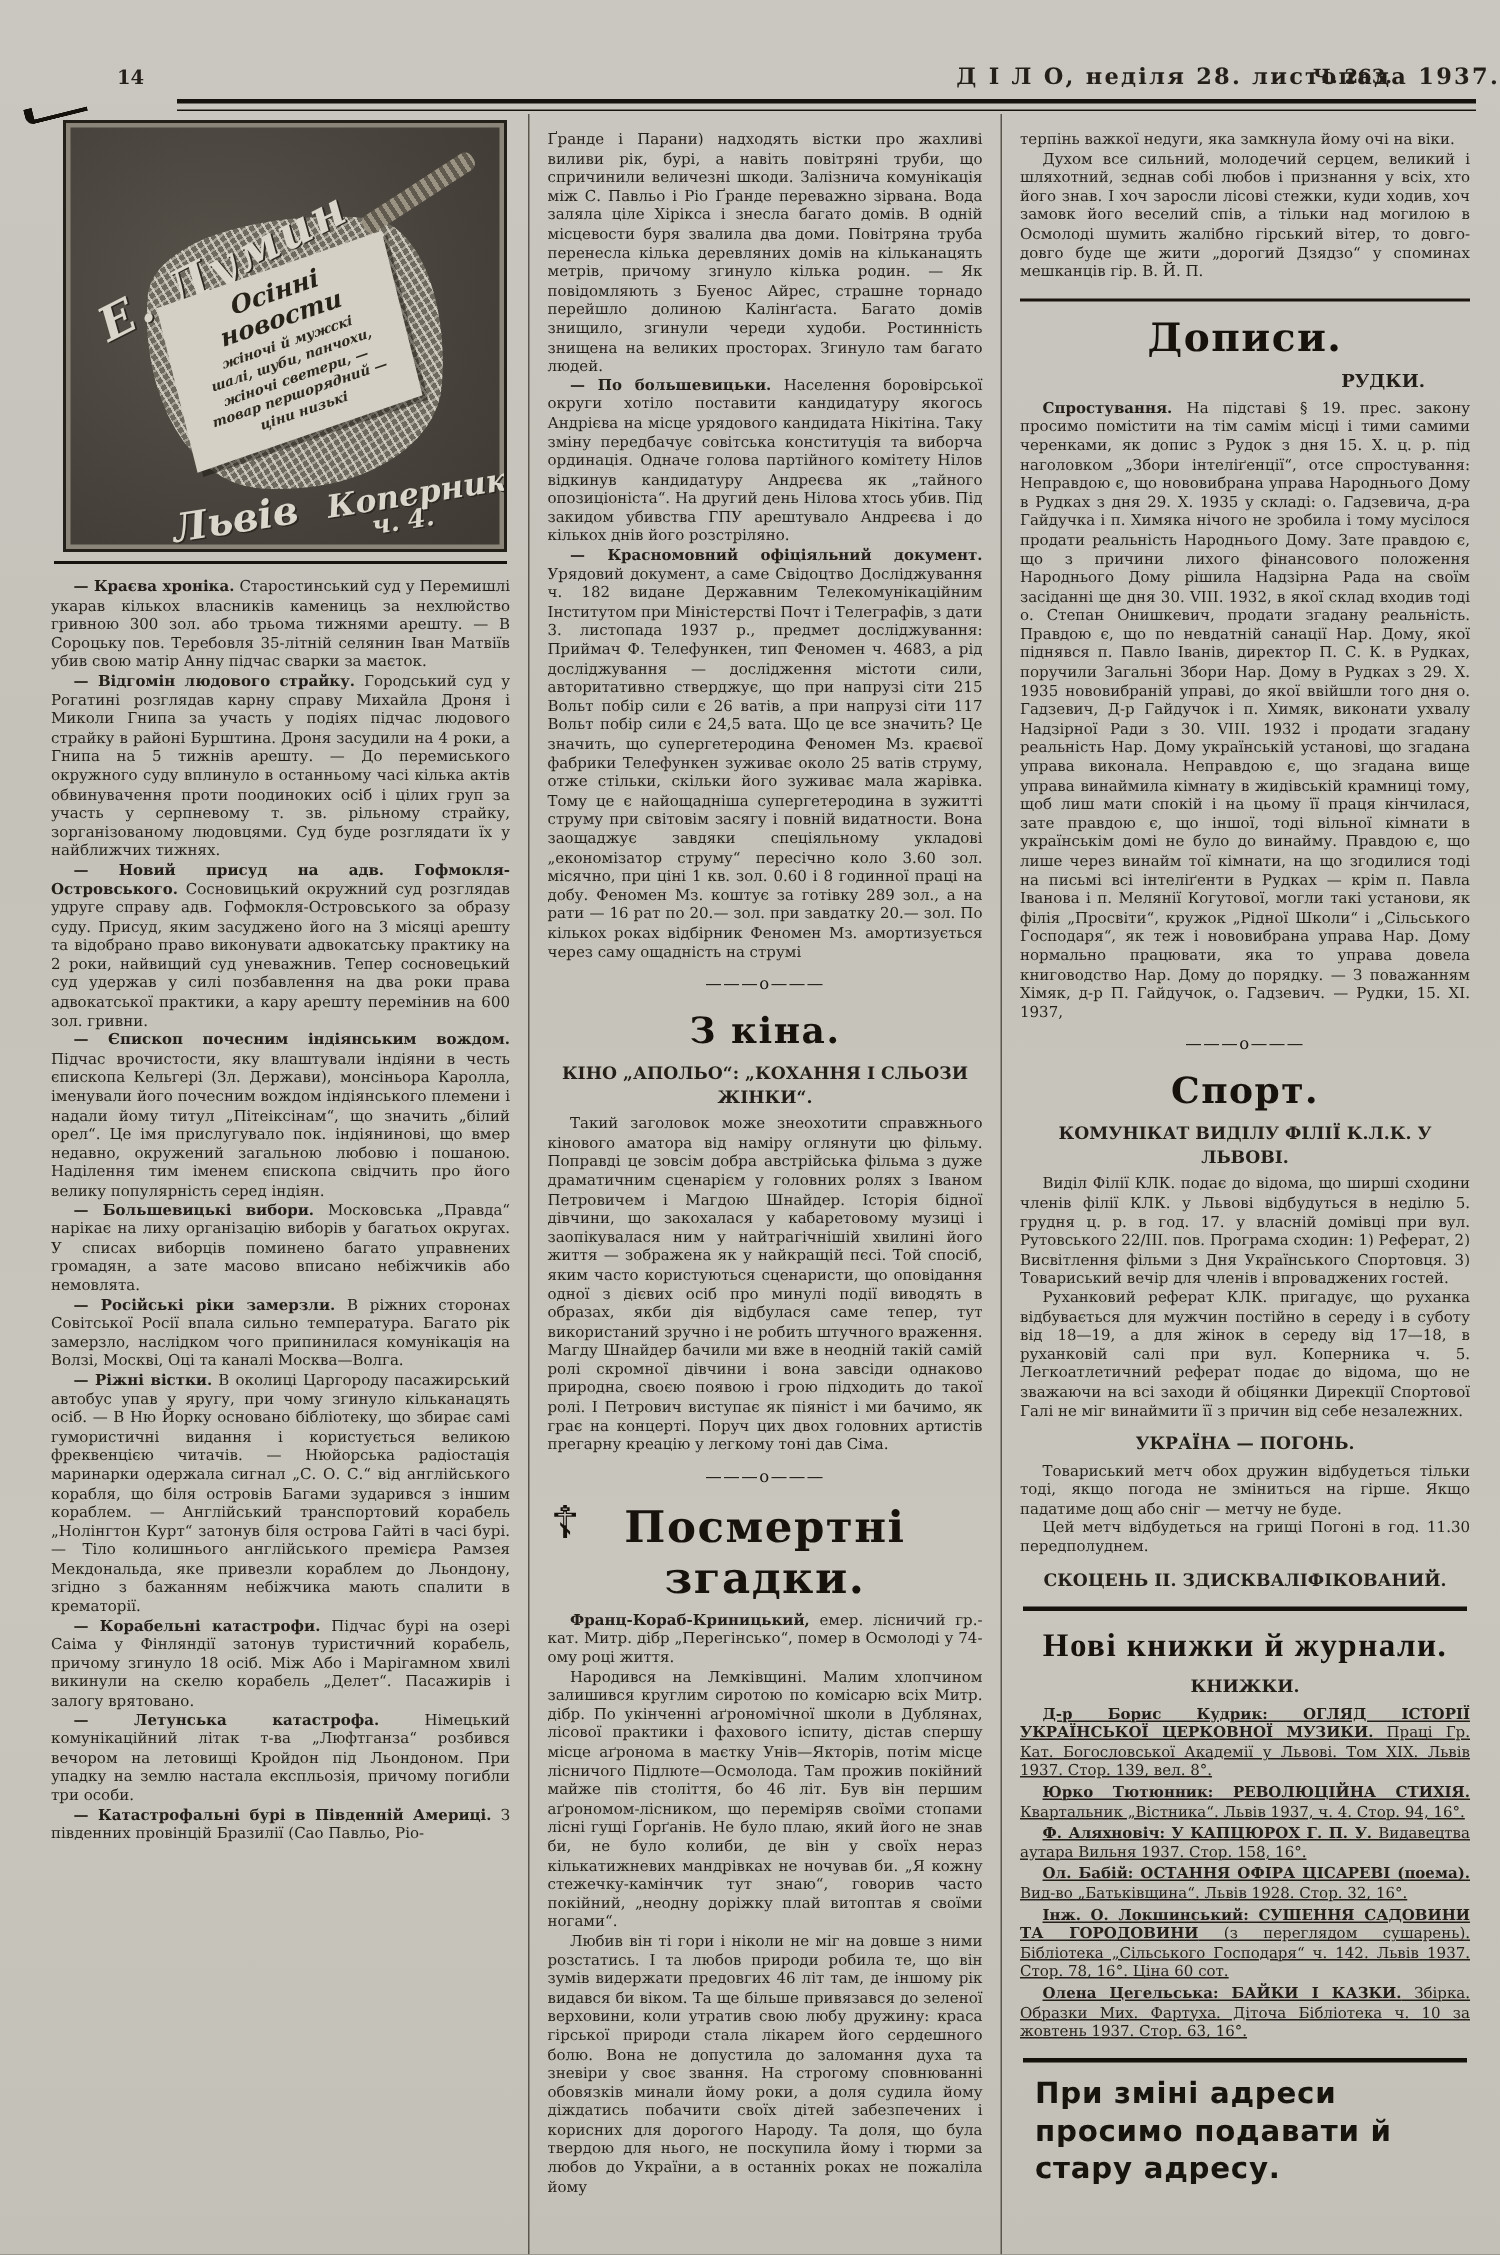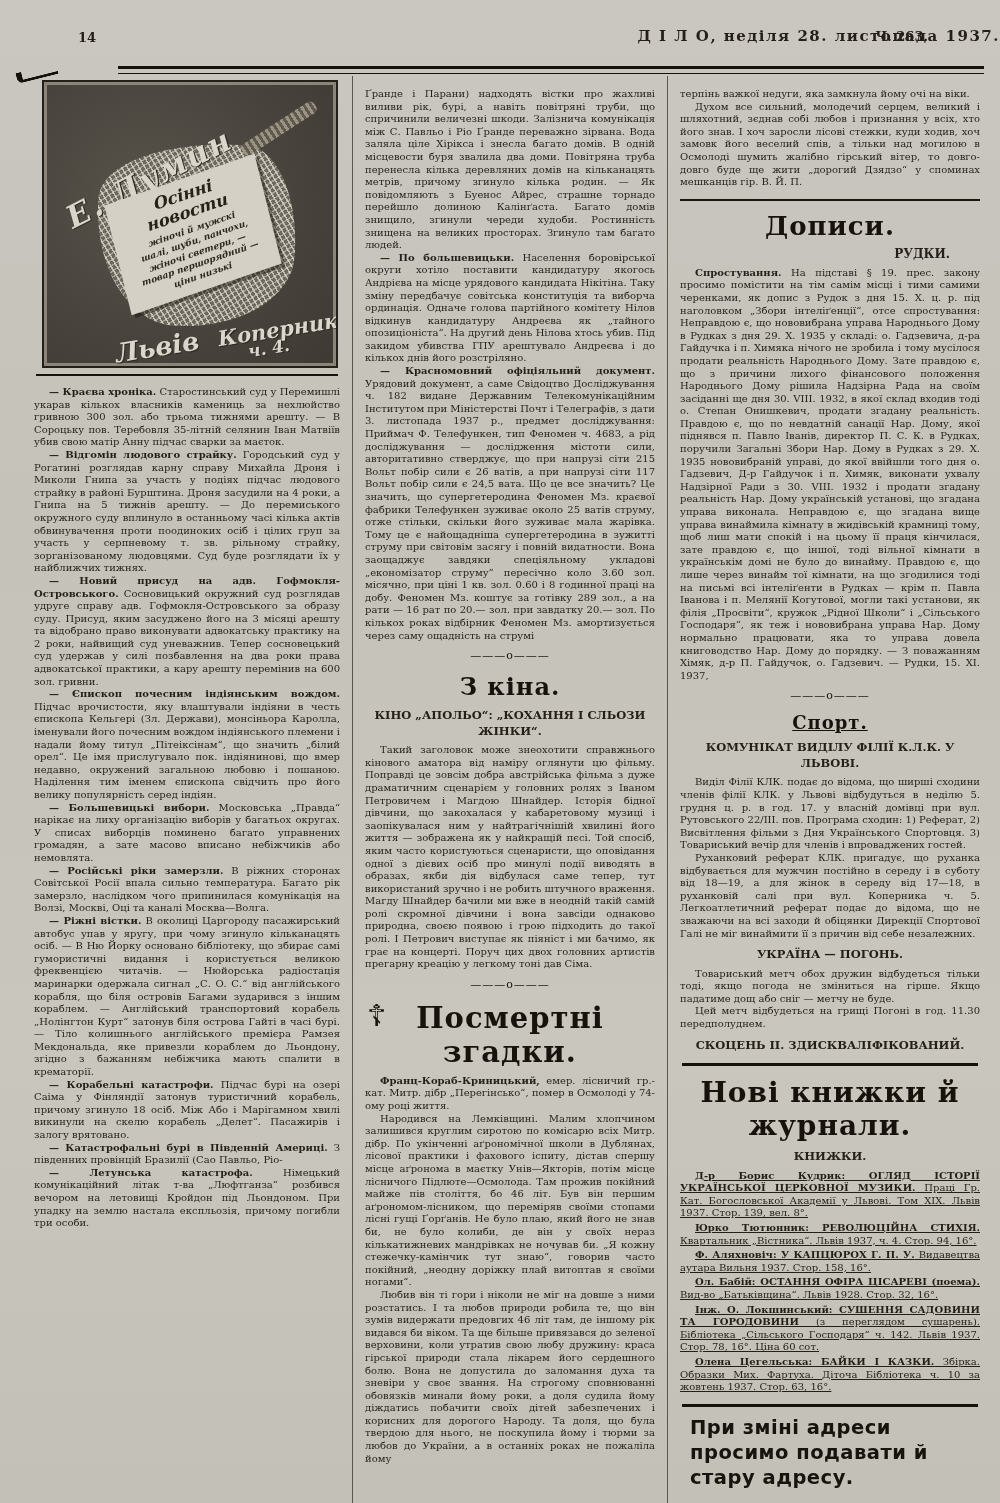--- a/index.html
+++ b/index.html
@@ -1,20 +1,20 @@
 <!DOCTYPE html>
 <html><head>
 <meta charset="utf-8">
 <style>
   html,body{margin:0;padding:0;background:#8e8b83;}
   .page{position:relative;width:1000px;height:1503px;margin:0 auto;overflow:hidden;
         background:linear-gradient(180deg,#cac7c0 0%,#c5c2ba 35%,#c9c6be 70%,#c3c0b8 100%);
         font-family:"DejaVu Serif",serif;color:#241f18;}
   
-  .masthead{position:absolute;top:24px;left:0;right:0;height:30px;}
+  .masthead{position:absolute;top:39px;left:0;right:0;height:30px;}
   .mh-page{position:absolute;left:78px;top:6px;font-size:13px;font-weight:bold;}
   .mh-title{position:absolute;left:0;right:0;top:3px;text-align:right;font-size:15px;font-weight:bold;letter-spacing:1.5px;}
   .mh-issue{position:absolute;right:72px;top:5px;font-size:13px;font-weight:bold;}
   .head-rule{position:absolute;top:66px;left:118px;right:16px;height:4px;
              border-top:3px solid #16120d;border-bottom:1px solid #16120d;}
   .ink-mark{position:absolute;left:16px;top:68px;width:36px;height:8px;
             border-bottom:3px solid #14100b;transform:rotate(-14deg);border-left:6px solid #14100b;border-radius:0 0 0 6px;}
   
   .cols{position:absolute;top:76px;left:30px;right:16px;bottom:0;display:flex;}
   .col{box-sizing:border-box;}
@@ -23,22 +23,22 @@
   .col3{flex:1;padding:12px 4px 0 12px;}
   
   p.body{margin:0;font-size:10px;line-height:12.6px;text-align:justify;text-indent:15px;}
   p.noindent{text-indent:0;}
   .lead{font-weight:bold;}
   .divider{text-align:center;font-size:11px;letter-spacing:1px;margin:7px 0;color:#18130d;}
   h2.section{text-align:center;font-weight:bold;color:#17120c;margin:10px 0 6px;letter-spacing:1px;}
   .h-kino{font-size:24px;}
   .h-obit{font-size:29px;position:relative;margin:12px 0 8px;}
   .h-dopysy{font-size:26px;margin:8px 0 0;}
-  .h-sport{font-size:18px;text-decoration:underline;}
-  .h-books{font-size:28px;margin:12px 0 2px;}
+  .h-sport{font-size:24px;}
+  .h-books{font-size:22px;margin:12px 0 2px;font-family:Liberation Serif, serif;}
   .cross{position:absolute;left:2px;top:0;font-size:30px;line-height:1;font-family:"DejaVu Sans",sans-serif;}
   h3.subhead{text-align:center;font-size:11.5px;font-weight:bold;margin:7px 6px 5px;line-height:1.35;}
   .place{text-align:right;font-weight:bold;font-size:12px;margin:0 30px 6px 0;}
   .rule{border-top:2px solid #1b150e;margin:10px 0 0;}
   .rule-thick{border-top:3px solid #15110b;margin:10px 2px 4px;}
   .obit-first{margin-top:2px;}
   
   .ad{position:relative;width:292px;height:284px;margin:0 0 6px 8px;background:
       radial-gradient(circle at 35% 40%, #57524a 0%, #47423b 60%, #3e3a33 100%);
       border:2px solid #23201a;box-shadow:inset 0 0 0 3px #8a8578;overflow:hidden;}
@@ -107,22 +107,22 @@
       <div class="ad-rule"></div>
 
       <p class="body"><span class="lead">— Краєва хроніка.</span><span> Старостинський суд у Перемишлі укарав кількох власників камениць за нехлюйство гривною 300 зол. або трьома тижнями арешту. — В Сороцьку пов. Теребовля 35-літній селянин Іван Матвіїв убив свою матір Анну підчас сварки за маєток.</span></p>
       <p class="body"><span class="lead">— Відгомін людового страйку.</span><span> Городський суд у Рогатині розглядав карну справу Михайла Дроня і Миколи Гнипа за участь у подіях підчас людового страйку в районі Бурштина. Дроня засудили на 4 роки, а Гнипа на 5 тижнів арешту. — До перемиського окружного суду вплинуло в останньому часі кілька актів обвинувачення проти поодиноких осіб і цілих груп за участь у серпневому т. зв. рільному страйку, зорганізованому людовцями. Суд буде розглядати їх у найближчих тижнях.</span></p>
       <p class="body"><span class="lead">— Новий присуд на адв. Гофмокля-Островського.</span><span> Сосновицький окружний суд розглядав удруге справу адв. Гофмокля-Островського за образу суду. Присуд, яким засуджено його на 3 місяці арешту та відобрано право виконувати адвокатську практику на 2 роки, найвищий суд уневажнив. Тепер сосновецький суд удержав у силі позбавлення на два роки права адвокатської практики, а кару арешту перемінив на 600 зол. гривни.</span></p>
       <p class="body"><span class="lead">— Єпископ почесним індіянським вождом.</span><span> Підчас врочистости, яку влаштували індіяни в честь єпископа Кельгері (Зл. Держави), монсіньора Каролла, іменували його почесним вождом індіянського племени і надали йому титул „Пітеіксінам“, що значить „білий орел“. Це імя прислугувало пок. індіянинові, що вмер недавно, окружений загальною любовю і пошаною. Наділення тим іменем єпископа свідчить про його велику популярність серед індіян.</span></p>
       <p class="body"><span class="lead">— Большевицькі вибори.</span><span> Московська „Правда“ нарікає на лиху організацію виборів у багатьох округах. У списах виборців поминено багато управнених громадян, а зате масово вписано небіжчиків або немовлята.</span></p>
       <p class="body"><span class="lead">— Російські ріки замерзли.</span><span> В ріжних сторонах Совітської Росії впала сильно температура. Багато рік замерзло, наслідком чого припинилася комунікація на Волзі, Москві, Оці та каналі Москва—Волга.</span></p>
       <p class="body"><span class="lead">— Ріжні вістки.</span><span> В околиці Царгороду пасажирський автобус упав у яругу, при чому згинуло кільканацять осіб. — В Ню Йорку основано бібліотеку, що збирає самі гумористичні видання і користується великою фреквенцією читачів. — Нюйорська радіостація маринарки одержала сигнал „С. О. С.“ від англійського корабля, що біля островів Багами зударився з іншим кораблем. — Англійський транспортовий корабель „Нолінгтон Курт“ затонув біля острова Гайті в часі бурі. — Тіло колишнього англійського премієра Рамзея Мекдональда, яке привезли кораблем до Льондону, згідно з бажанням небіжчика мають спалити в крематорії.</span></p>
       <p class="body"><span class="lead">— Корабельні катастрофи.</span><span> Підчас бурі на озері Саіма у Фінляндії затонув туристичний корабель, причому згинуло 18 осіб. Між Або і Марігамном хвилі викинули на скелю корабель „Делет“. Пасажирів і залогу врятовано.</span></p>
+      <p class="body"><span class="lead">— Летунська катастрофа.</span><span> Німецький комунікаційний літак т-ва „Люфтганза“ розбився вечором на летовищі Кройдон під Льондоном. При упадку на землю настала експльозія, причому погибли три особи.</span></p>
       <p class="body"><span class="lead">— Катастрофальні бурі в Південній Америці.</span><span> З південних провінцій Бразилії (Сао Павльо, Ріо-</span></p>
-      <p class="body"><span class="lead">— Летунська катастрофа.</span><span> Німецький комунікаційний літак т-ва „Люфтганза“ розбився вечором на летовищі Кройдон під Льондоном. При упадку на землю настала експльозія, причому погибли три особи.</span></p>
     </div>
 
     <div class="col col2">
       <p class="body noindent"><span class="lead"></span><span>Ґранде і Парани) надходять вістки про жахливі виливи рік, бурі, а навіть повітряні труби, що спричинили величезні шкоди. Залізнича комунікація між С. Павльо і Ріо Ґранде переважно зірвана. Вода заляла ціле Хірікса і знесла багато домів. В одній місцевости буря звалила два доми. Повітряна труба перенесла кілька деревляних домів на кільканацять метрів, причому згинуло кілька родин. — Як повідомляють з Буенос Айрес, страшне торнадо перейшло долиною Калінґаста. Багато домів знищило, згинули череди худоби. Ростинність знищена на великих просторах. Згинуло там багато людей.</span></p>
       <p class="body"><span class="lead">— По большевицьки.</span><span> Населення боровірської округи хотіло поставити кандидатуру якогось Андрієва на місце урядового кандидата Нікітіна. Таку зміну передбачує совітська конституція та виборча ординація. Одначе голова партійного комітету Нілов відкинув кандидатуру Андреєва як „тайного опозиціоніста“. На другий день Нілова хтось убив. Під закидом убивства ГПУ арештувало Андреєва і до кількох днів його розстріляно.</span></p>
       <p class="body"><span class="lead">— Красномовний офіціяльний документ.</span><span> Урядовий документ, а саме Свідоцтво Досліджування ч. 182 видане Державним Телекомунікаційним Інститутом при Міністерстві Почт і Телеграфів, з дати 3. листопада 1937 р., предмет досліджування: Приймач Ф. Телефункен, тип Феномен ч. 4683, а рід досліджування — дослідження містоти сили, авторитативно стверджує, що при напрузі сіти 215 Вольт побір сили є 26 ватів, а при напрузі сіти 117 Вольт побір сили є 24,5 вата. Що це все значить? Це значить, що супергетеродина Феномен Мз. краєвої фабрики Телефункен зуживає около 25 ватів струму, отже стільки, скільки його зуживає мала жарівка. Тому це є найощадніша супергетеродина в зужитті струму при світовім засягу і повній видатности. Вона заощаджує завдяки спеціяльному укладові „економізатор струму“ пересічно коло 3.60 зол. місячно, при ціні 1 кв. зол. 0.60 і 8 годинної праці на добу. Феномен Мз. коштує за готівку 289 зол., а на рати — 16 рат по 20.— зол. при завдатку 20.— зол. По кількох роках відбірник Феномен Мз. амортизується через саму ощадність на струмі</span></p>
 
       <div class="divider">———о———</div>
 
       <h2 class="section h-kino">З кіна.</h2>

